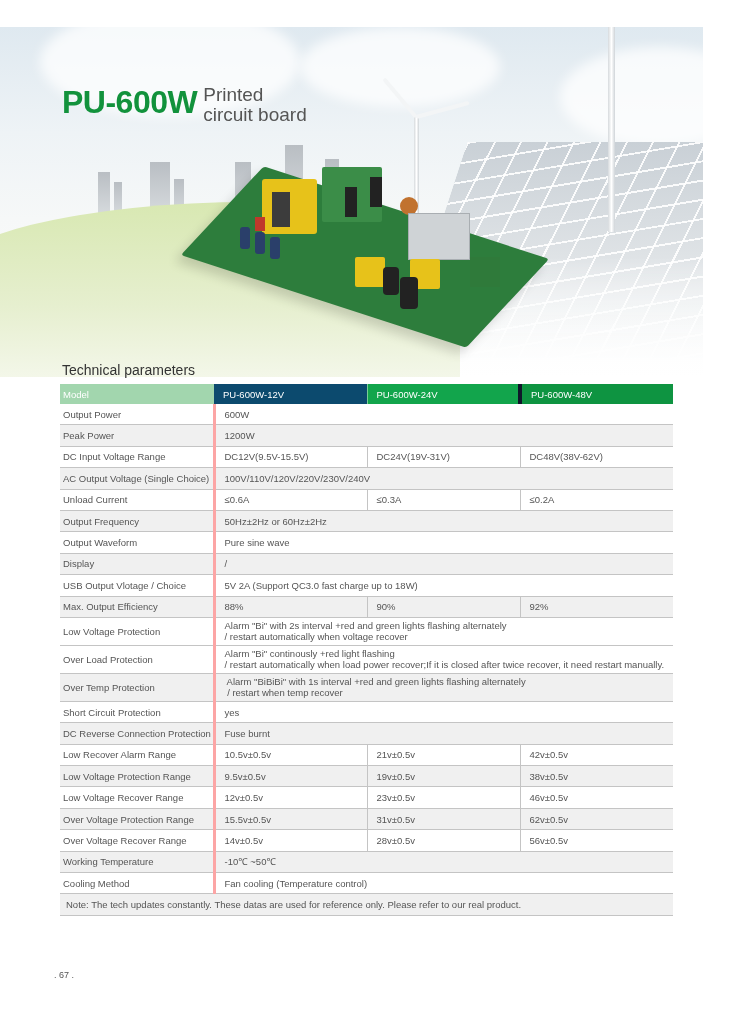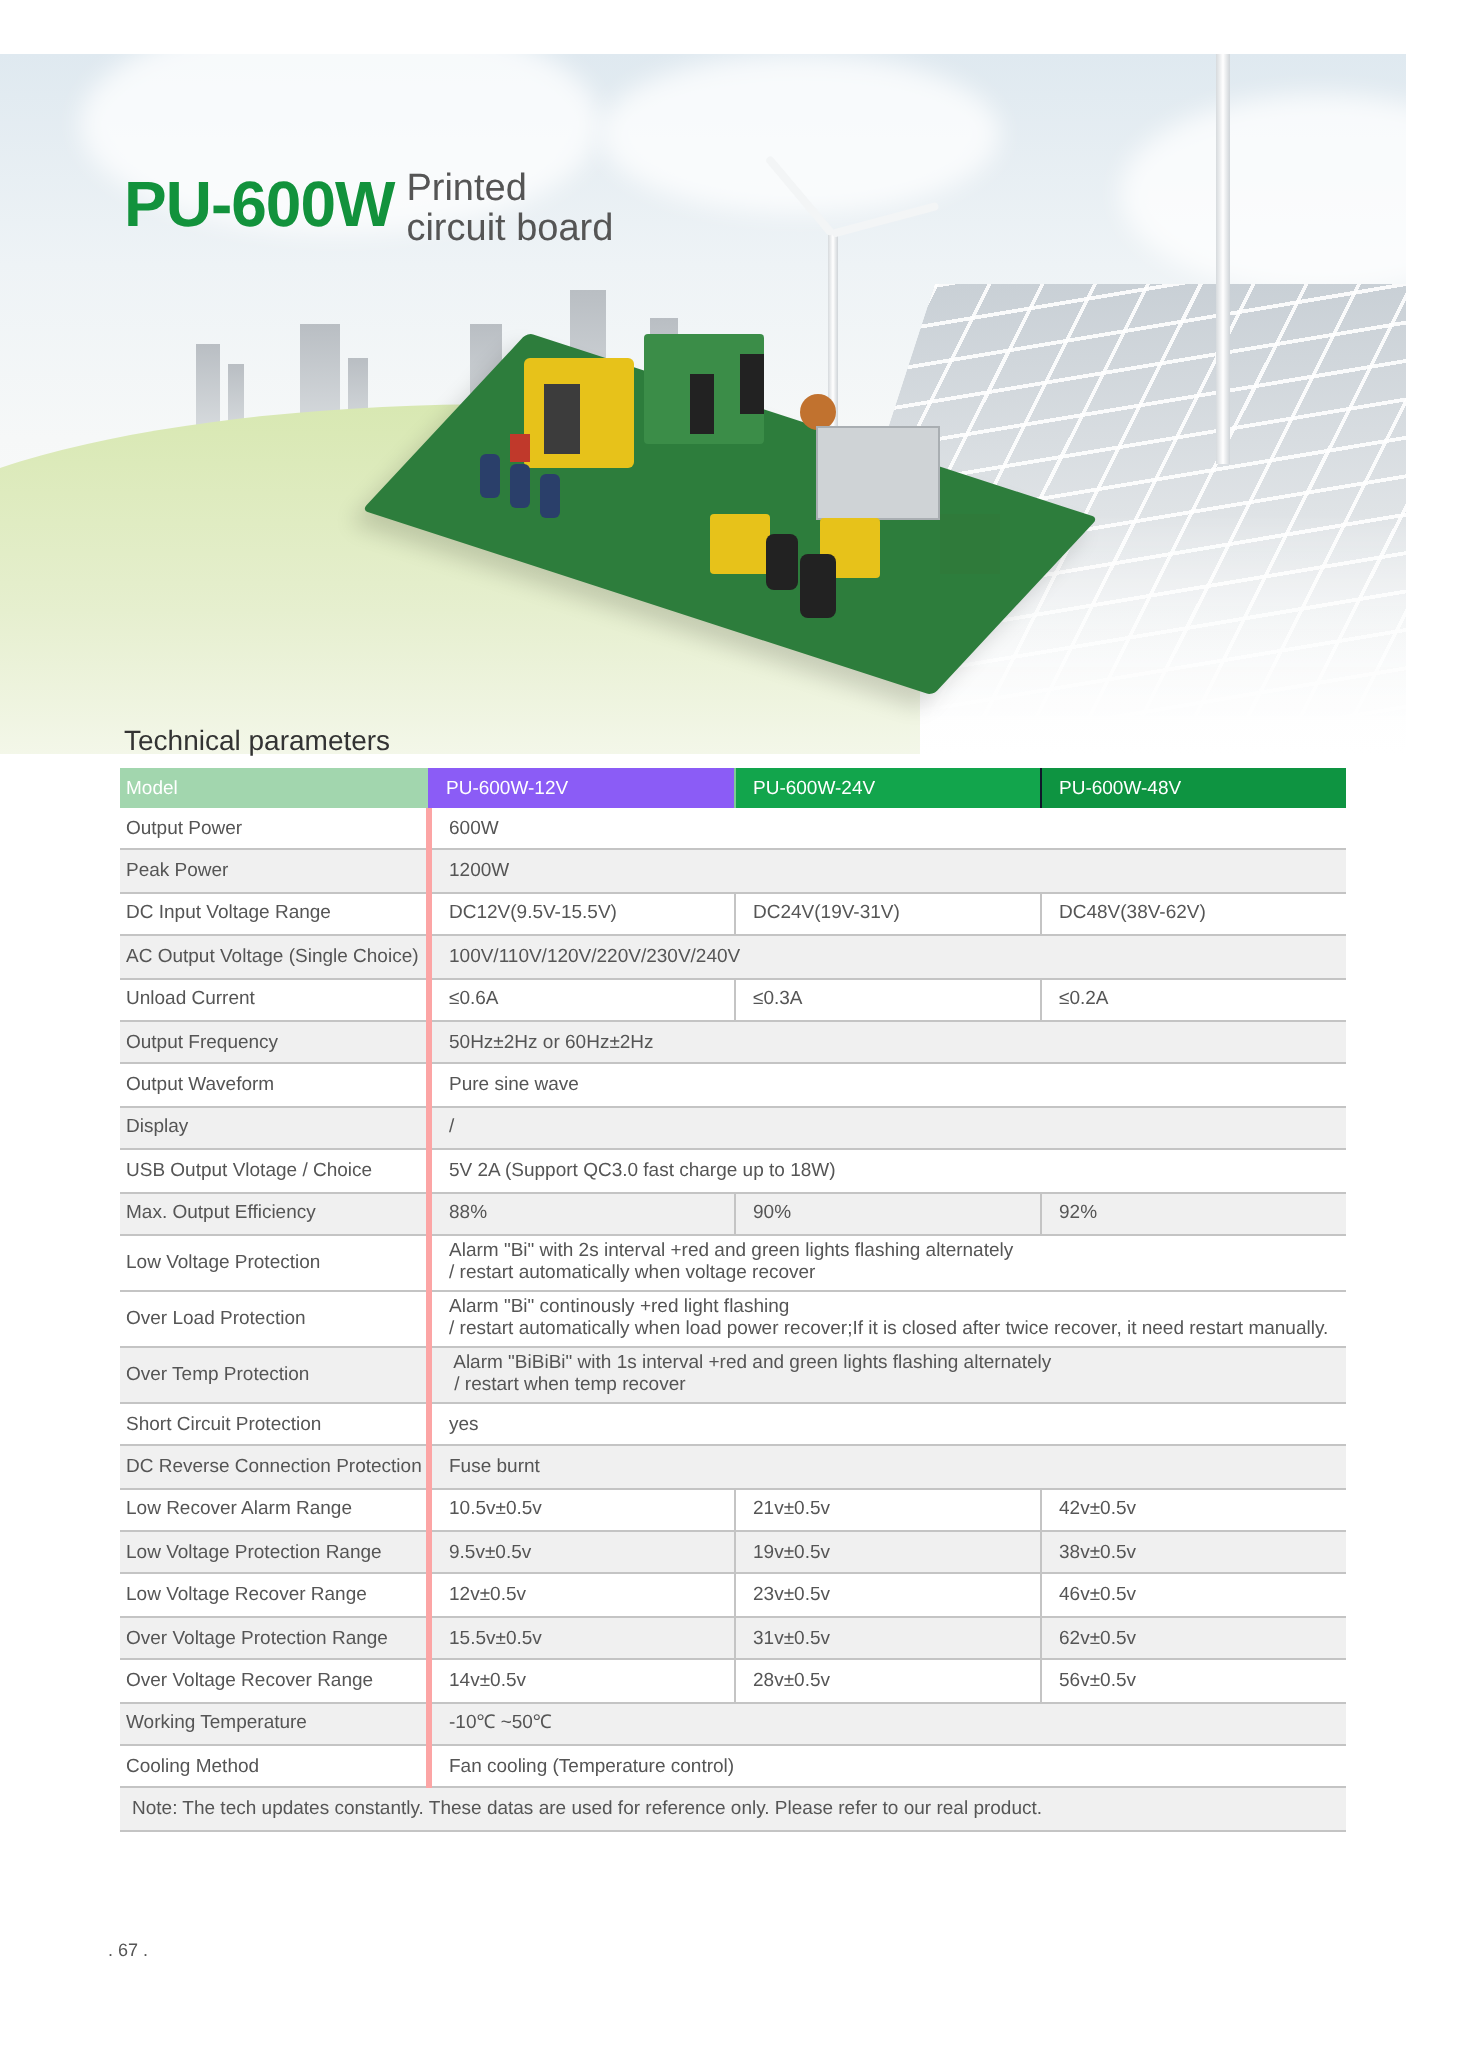--- a/index.html
+++ b/index.html
@@ -51,23 +51,23 @@
     font-size: 9.5px; color: #555;
   }
   table.spec col.c0 { width: 154px; }
   table.spec col.c1 { width: 153px; }
   table.spec col.c2 { width: 153px; }
   table.spec col.c3 { width: 153px; }
   table.spec th {
     height: 20px; text-align: left; padding: 0 0 0 9px; color: #fff; font-weight: normal; font-size: 9.5px;
   }
   table.spec th.h0 { background: #a2d6ae; padding-left: 3px; }
-  table.spec th.h1 { background: #8b5cf6; }
+  table.spec th.h1 { background: #0c4a6e; }
   table.spec th.h2 { background: #12a54c; border-left: 1px solid #7ccc96; }
-  table.spec th.h3 { background: #0e9441; border-left: 1px solid #0f172a; }
+  table.spec th.h3 { background: #0e9441; border-left: 4px solid #0f172a; }
   table.spec td {
     height: 20.4px; padding: 0 0 0 9px; border-bottom: 1px solid #c4c4c4; vertical-align: middle;
     white-space: nowrap; line-height: 11px;
   }
   table.spec td.lbl { padding-left: 3px; border-right: 3px solid #fca5a5; }
   table.spec td.mid { border-right: 1px solid #c4c4c4; }
   table.spec tr.alt td { background: #f0f0f0; }
   table.spec tr.tall td { height: 27px; }
   table.spec td.note { padding-left: 6px; }
   .page-num { position: absolute; left: 54px; top: 970px; font-size: 9px; color: #555; }

